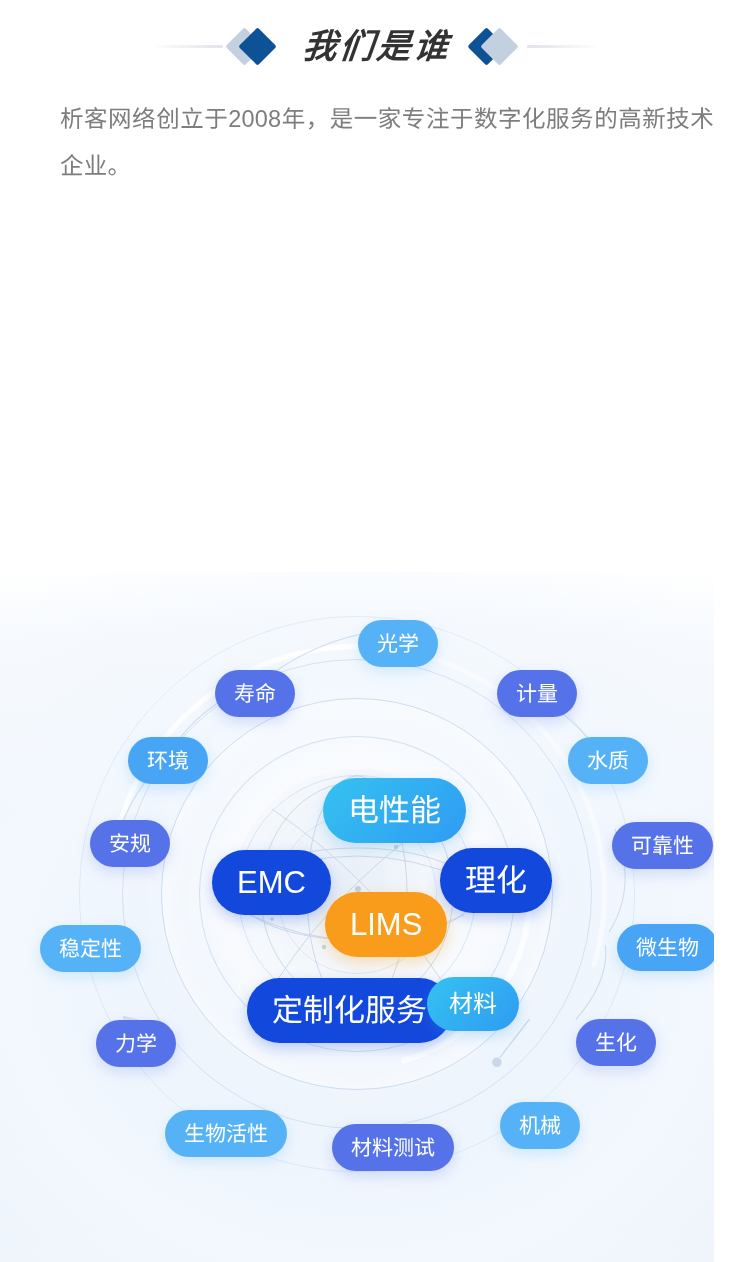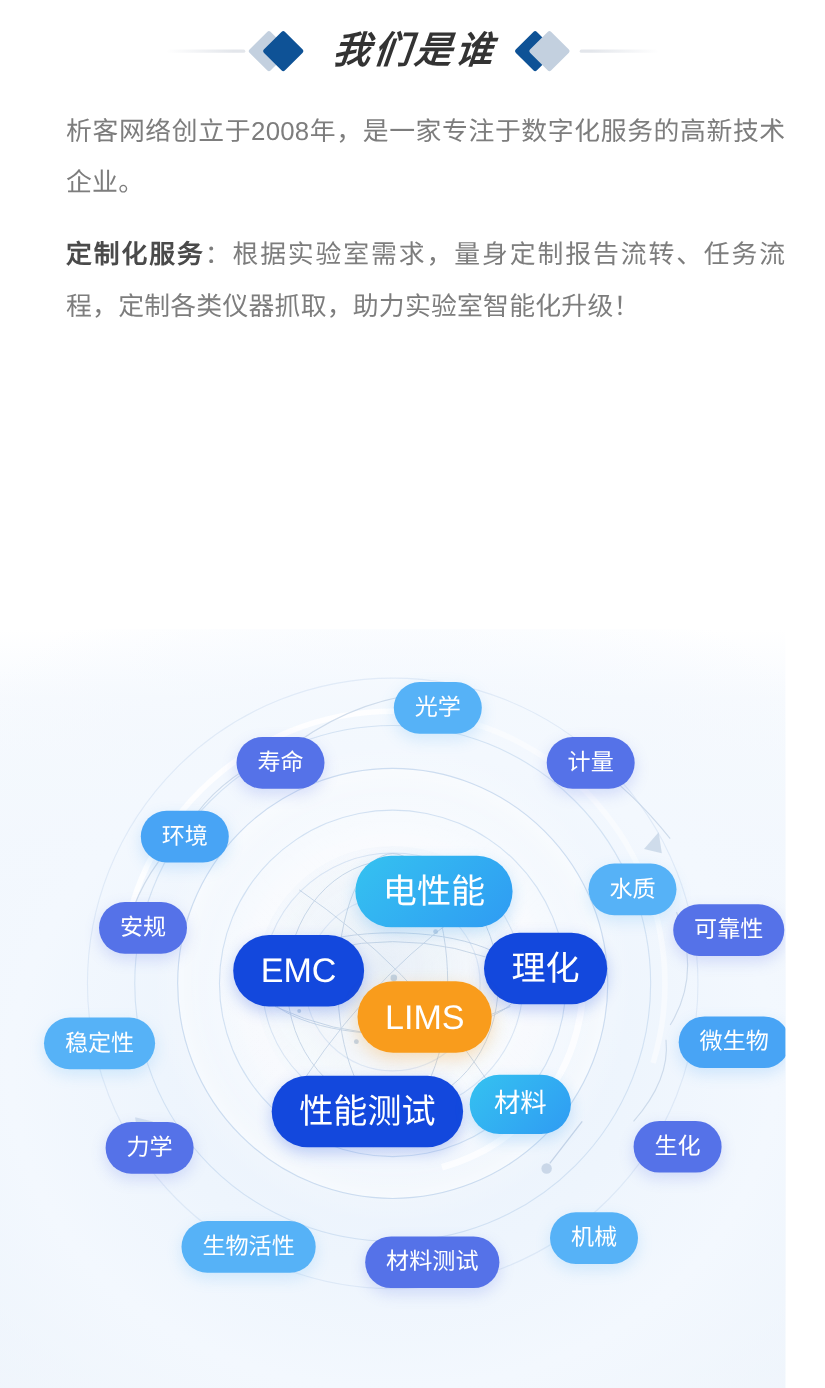--- a/index.html
+++ b/index.html
@@ -238,23 +238,20 @@
     <span class="rule rule-right"></span>
   </div>
 
   <div class="copy">
 
     <p class="para">
       <span>析客网络创立于2008年，是一家专注于数字化服务的高新技术企业。</span>
     </p>
 
 
-    <p class="para">
-      <b>定制化服务</b><span>：根据实验室需求，量身定制报告流转、任务流程，定制各类仪器抓取，助力实验室智能化升级！</span>
-    </p>
   </div>
 
   <div class="hero">
 
     <div class="rings">
       <span class="ring-glow"></span>
       <span class="ring r1"></span>
       <span class="ring r2"></span>
       <span class="ring r3"></span>
       <span class="ring r4"></span>
@@ -301,30 +298,30 @@
       <circle cx="522" cy="515" r="5" fill="#c5d4e6" opacity="0.9"></circle>
       <path d="M615 210 l14 -16 l3 20 z" fill="#c8d7e8" opacity="0.85"></path>
       <path d="M146 470 l-14 16 l-3 -20 z" fill="#c8d7e8" opacity="0.7"></path>
     </svg>
 
     <div id="tag-layer">
         <div class="tag sm c-lightsky" style="left: 358px; top: 48px;">光学</div>
         <div class="tag sm c-royal" style="left: 215px; top: 98px;">寿命</div>
         <div class="tag sm c-royal" style="left: 497px; top: 98px;">计量</div>
         <div class="tag sm c-sky" style="left: 128px; top: 165px;">环境</div>
-        <div class="tag sm c-lightsky" style="left: 535px; top: 165px; margin-top: 48px;">水质</div>
+        <div class="tag sm c-lightsky" style="left: 568px; top: 165px;">水质</div>
         <div class="tag lg c-cyan" style="left: 323px; top: 206px;">电性能</div>
         <div class="tag sm c-royal" style="left: 90px; top: 248px;">安规</div>
         <div class="tag sm c-royal" style="left: 612px; top: 250px;">可靠性</div>
         <div class="tag lg c-navy" style="left: 212px; top: 278px;">EMC</div>
         <div class="tag lg c-navy" style="left: 440px; top: 276px;">理化</div>
         <div class="tag lg c-orange" style="left: 325px; top: 320px;">LIMS</div>
         <div class="tag sm c-lightsky" style="left: 40px; top: 353px;">稳定性</div>
         <div class="tag sm c-sky" style="left: 617px; top: 352px;">微生物</div>
-        <div class="tag lg c-navy" style="left: 247px; top: 406px;">性能测试</div>
+        <div class="tag lg c-navy" style="left: 247px; top: 406px;">定制化服务</div>
         <div class="tag md c-cyan" style="left: 427px; top: 405px;">材料</div>
         <div class="tag sm c-royal" style="left: 576px; top: 447px;">生化</div>
         <div class="tag sm c-royal" style="left: 96px; top: 448px;">力学</div>
         <div class="tag sm c-lightsky" style="left: 165px; top: 538px;">生物活性</div>
         <div class="tag sm c-lightsky" style="left: 500px; top: 530px;">机械</div>
         <div class="tag sm c-royal" style="left: 332px; top: 552px;">材料测试</div>
       </div>
   </div>
 
 </div>

